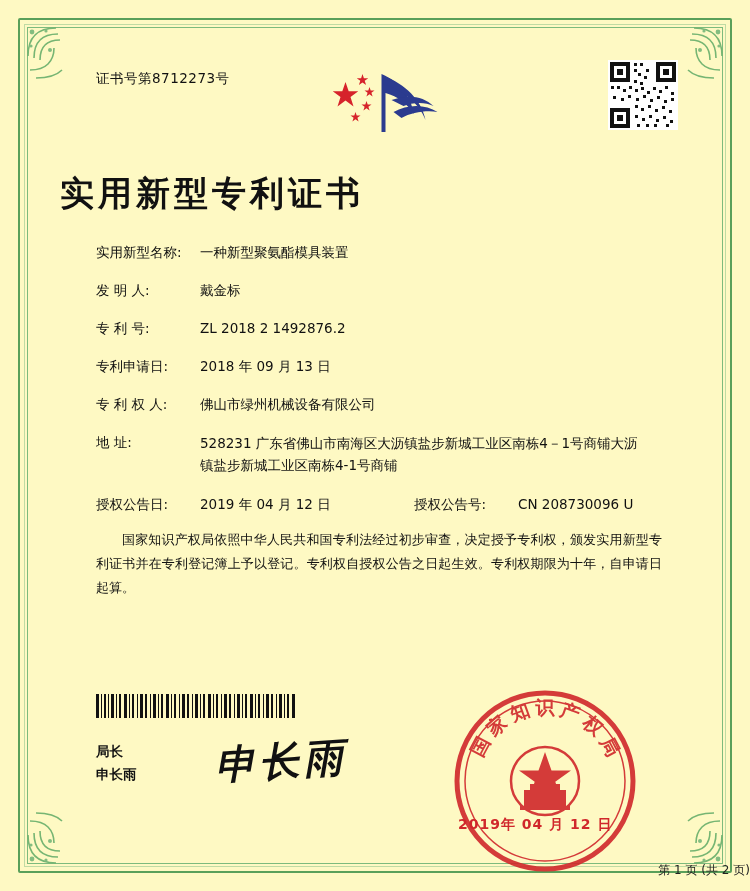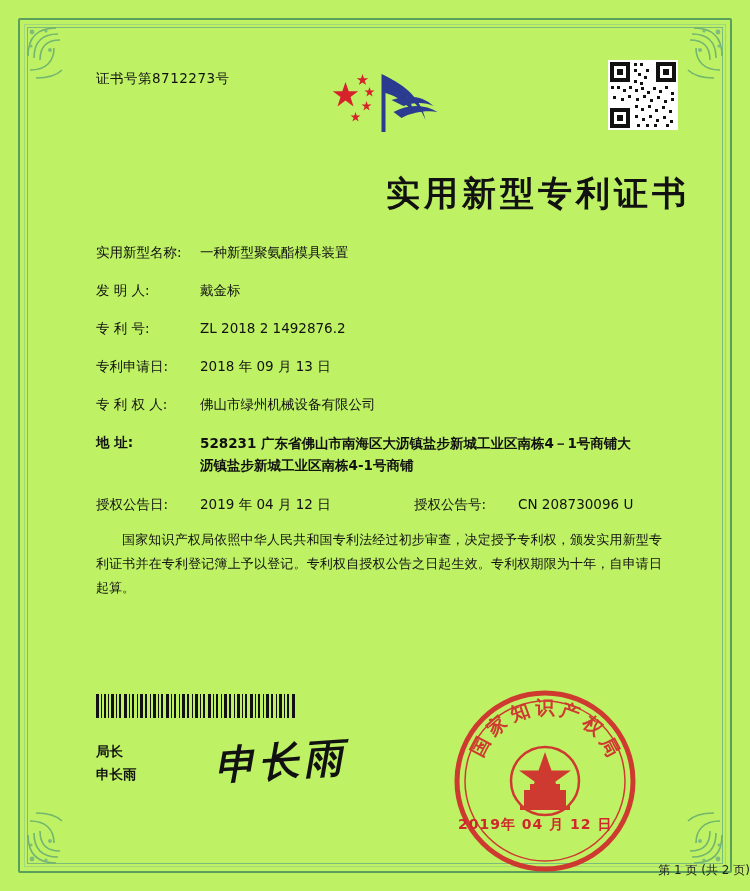--- a/index.html
+++ b/index.html
@@ -8,21 +8,21 @@
     background: #ffffff;
   }
   body {
     font-family: "DejaVu Sans", "Liberation Sans", sans-serif;
   }
   #page {
     position: relative;
     width: 750px;
     height: 891px;
     margin: 0 auto;
-    background: #bef264;
+    background: #fef9c3;
     overflow: hidden;
   }
   
   .border-outer {
     position: absolute;
     left: 18px; top: 18px;
     width: 714px; height: 855px;
     box-sizing: border-box;
     border: 2px solid #5aa05a;
     border-radius: 2px;
@@ -83,21 +83,21 @@
     transform: translateX(-50%);
     width: 135px; height: 78px;
   }
   .emblem svg { display:block; }
 
   
   .title {
     position: absolute;
     left: 0; right: 0;
     top: 125px;
-    text-align: right;
+    text-align: left;
     font-family: "DejaVu Serif", "Liberation Serif", serif;
     font-size: 34px;
     font-weight: bold;
     letter-spacing: 4px;
     color: #111;
   }
 
   
   .fields {
     position: absolute;
@@ -115,21 +115,21 @@
   }
   .field-label {
     display: inline-block;
     width: 104px;
     vertical-align: top;
   }
   .field-value {
     display: inline-block;
     vertical-align: top;
   }
-  .addr-row { white-space: normal; font-weight: bold; }
+  .addr-row { white-space: normal; }
   .addr-row .field-value {
     width: 440px;
     line-height: 22px;
     white-space: normal;
   }
   .two-col .col2 {
     position: absolute;
     left: 318px;
     top: 0;
   }

